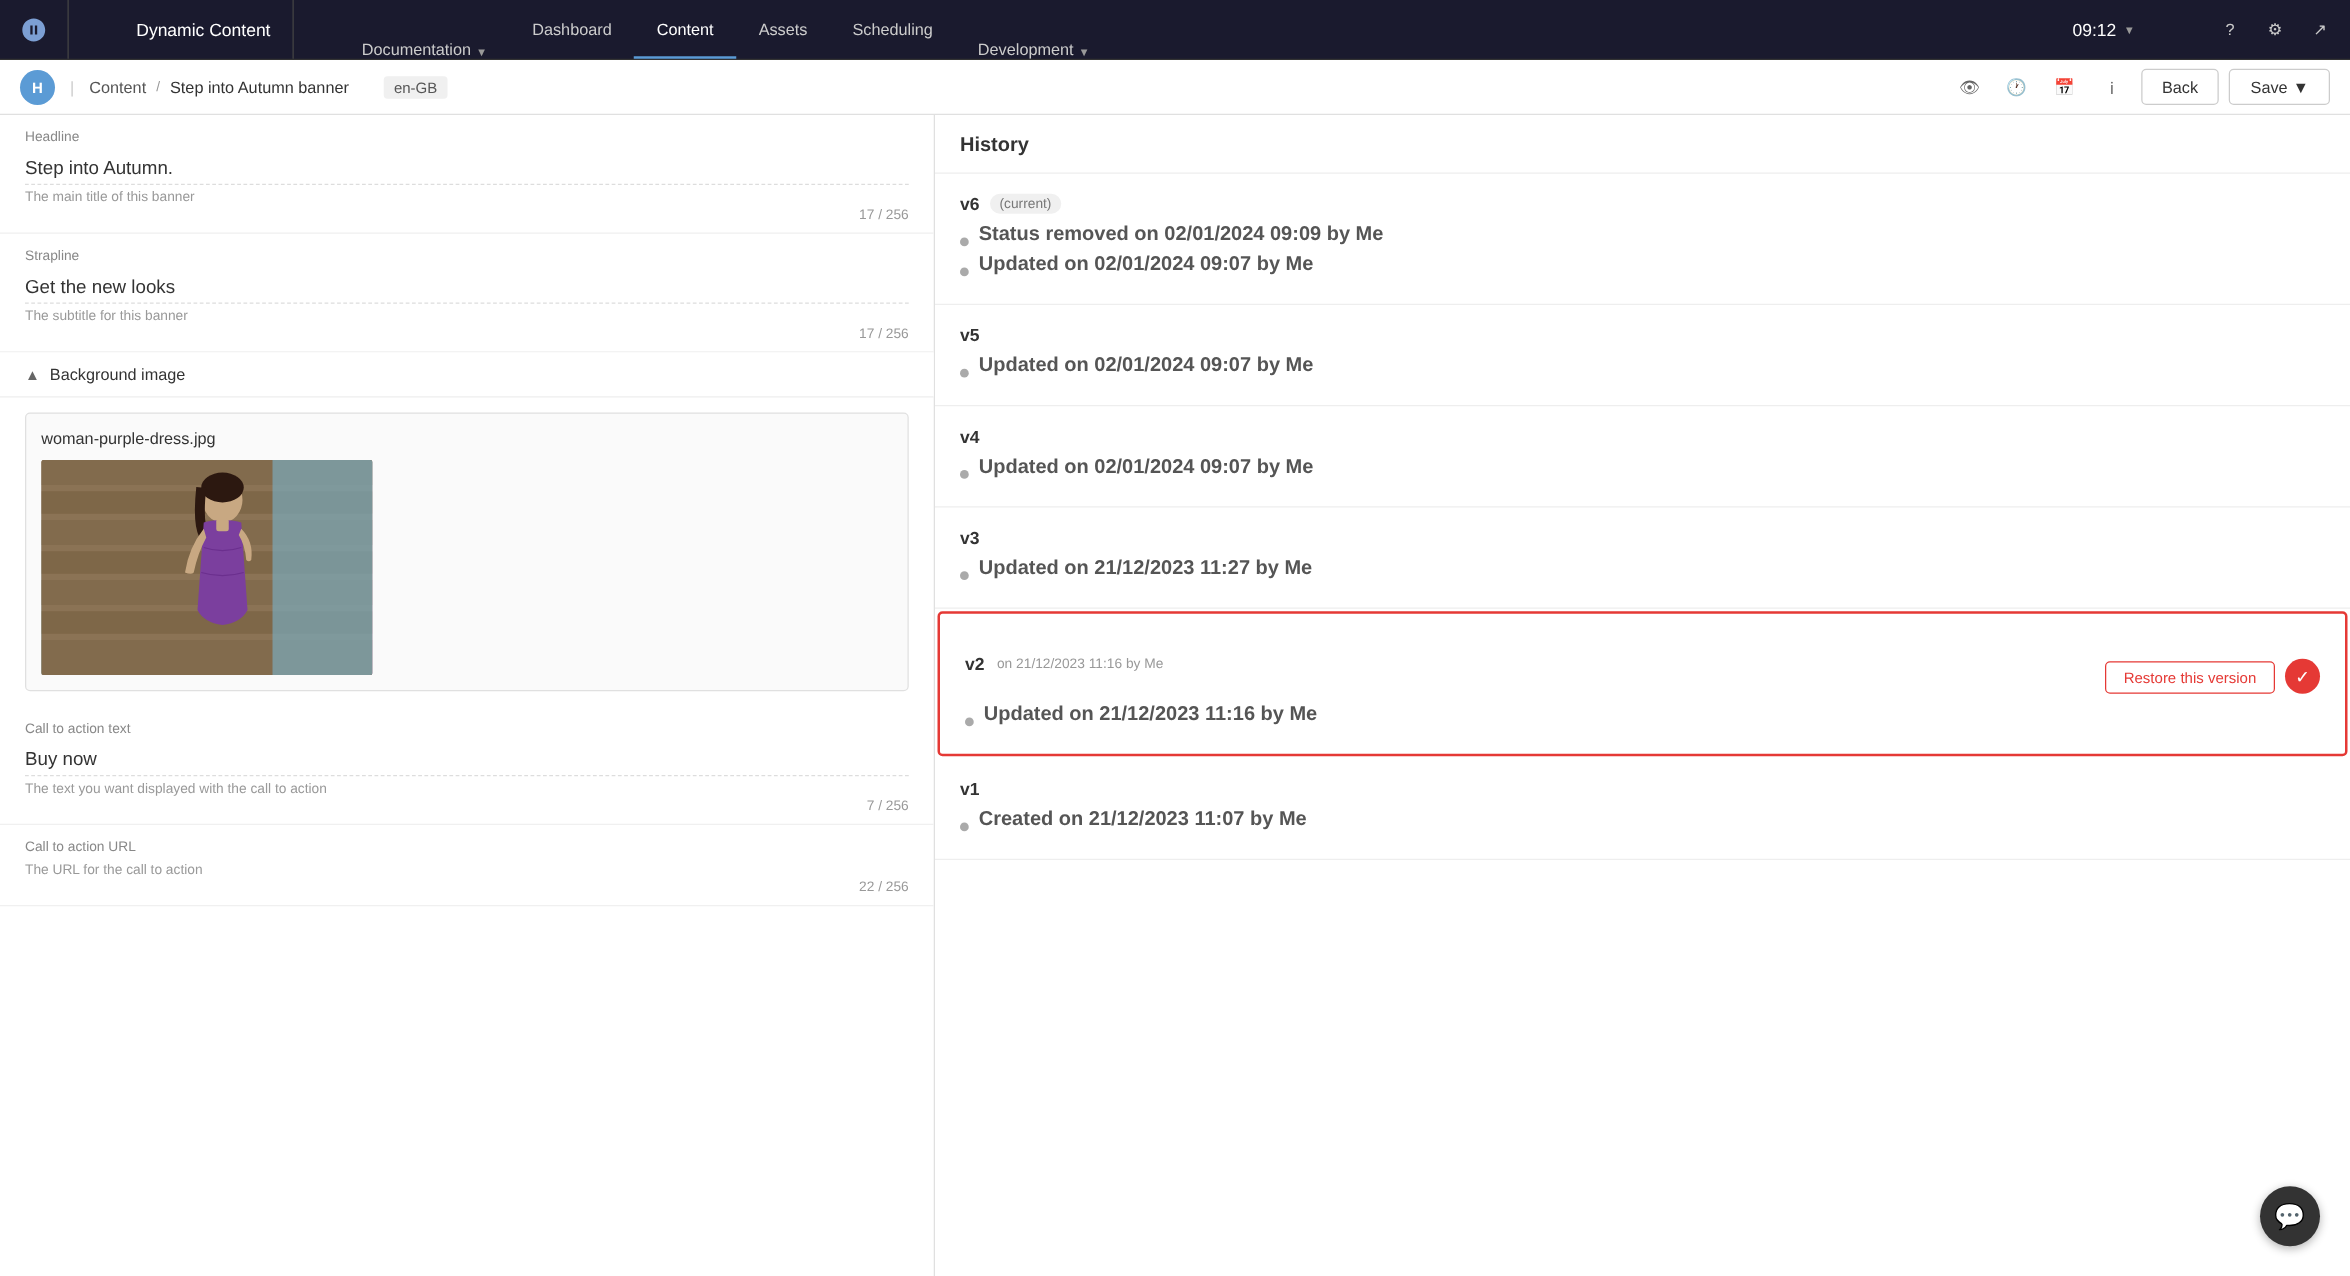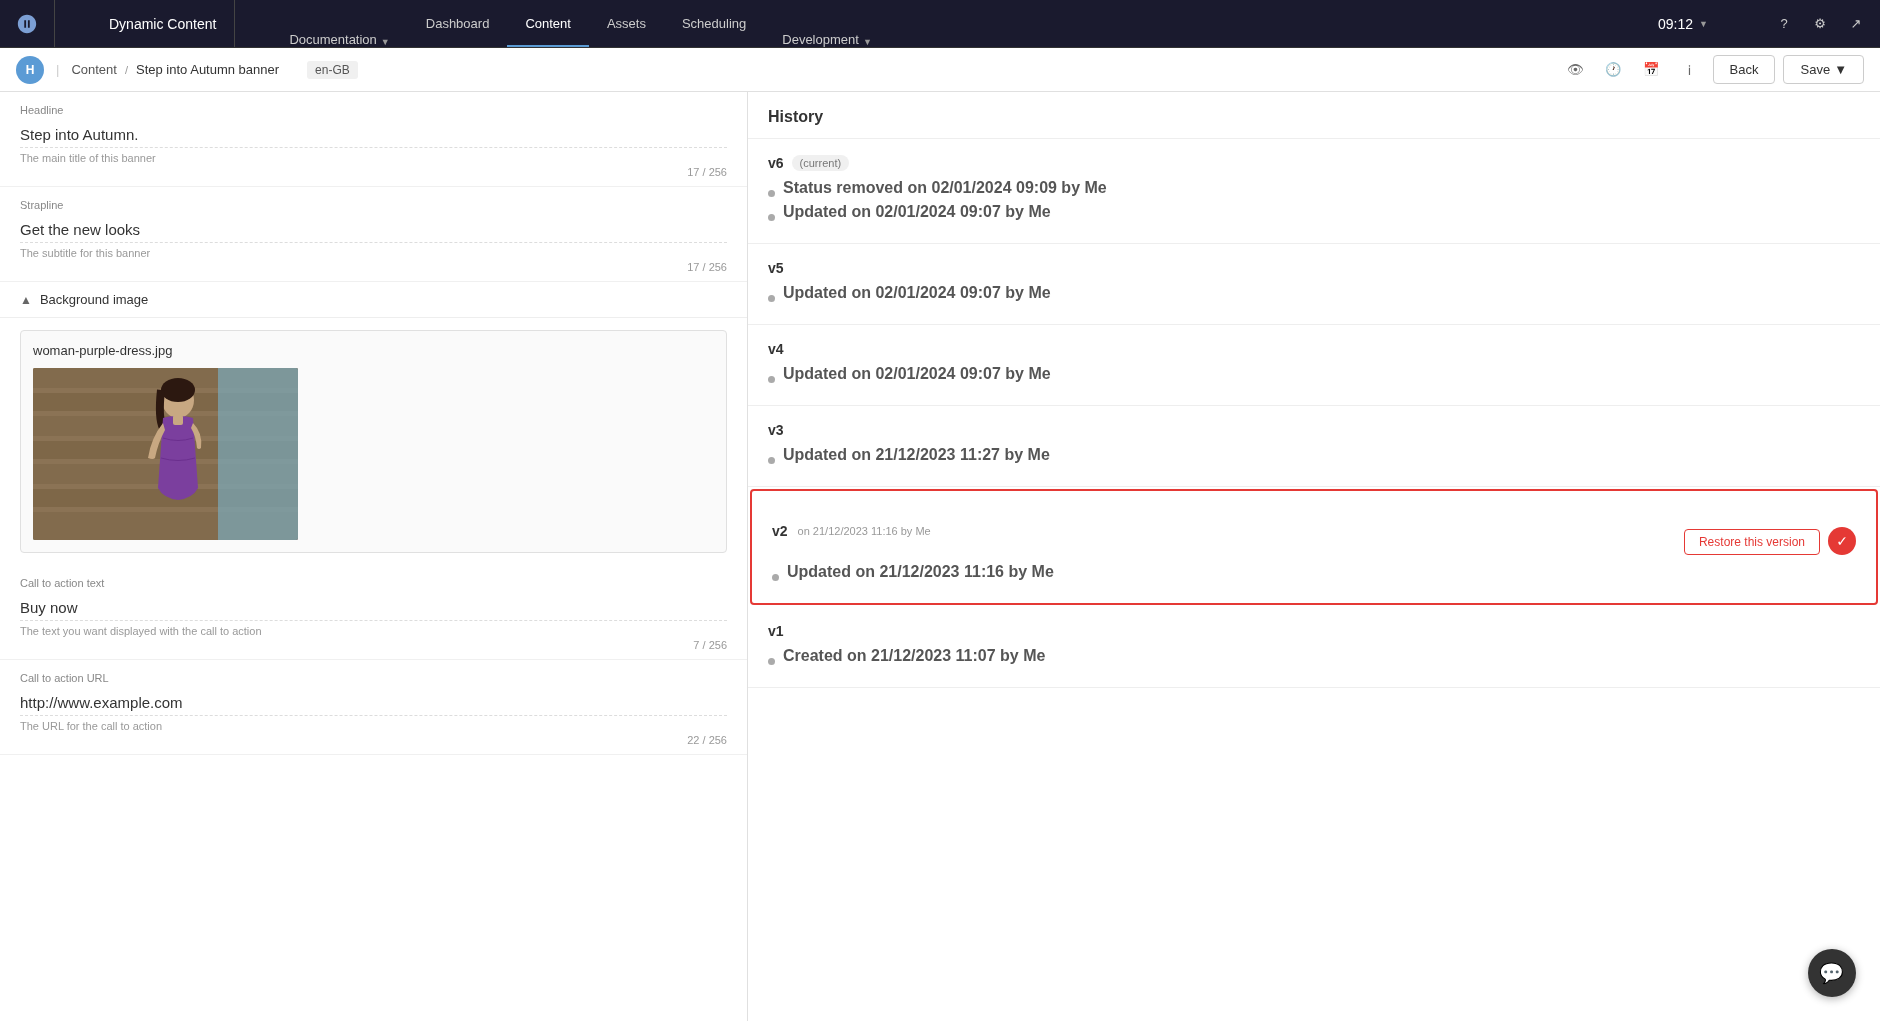--- a/index.html
+++ b/index.html
@@ -303,21 +303,20 @@
 
     <div class="field-group">
       <div class="field-label">Call to action text</div>
       <div class="field-value">Buy now</div>
       <div class="field-helper">The text you want displayed with the call to action</div>
       <div class="field-count">7 / 256</div>
     </div>
 
     <div class="field-group">
       <div class="field-label">Call to action URL</div>
-      <div class="field-value">http://www.example.com</div>
       <div class="field-helper">The URL for the call to action</div>
       <div class="field-count">22 / 256</div>
     </div>
 
   </div>
 
   <div class="history-panel">
 
     <div class="history-title">History</div>
 

